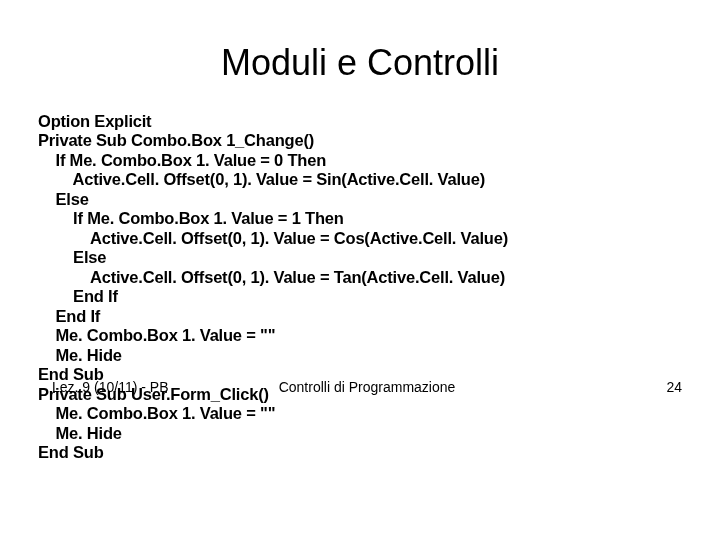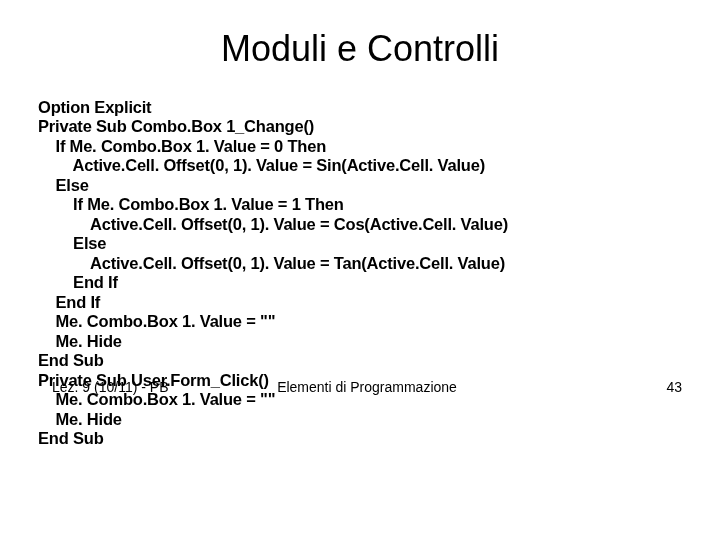--- a/index.html
+++ b/index.html
@@ -1,17 +1,17 @@
 <!DOCTYPE html>
 <html><head>
 <meta charset="utf-8">
 <style>
   * { margin: 0; padding: 0; box-sizing: border-box; }
   html, body { width: 720px; height: 540px; background: #fff; font-family: Arial, Helvetica, sans-serif; color: #000; }
-  .slide { width: 720px; height: 413px; position: relative; padding: 18px 38px 0 38px; }
+  .slide { width: 720px; height: 413px; position: relative; padding: 32px 38px 0 38px; }
   .title { font-size: 36px; text-align: center; margin-top: 10px; margin-bottom: 28px; font-weight: normal; }
   .code { font-family: Liberation Sans, sans-serif; font-size: 16.5px; font-weight: bold; white-space: pre; line-height: 1.18; letter-spacing: -0.2px; }
   .footer { position: absolute; bottom: 18px; left: 52px; right: 38px; display: flex; justify-content: space-between; align-items: baseline; font-size: 14px; }
   .footer .left { }
   .footer .center { position: absolute; left: 0; right: 0; text-align: center; }
   .footer .right { position: absolute; right: 0; }
 </style>
 </head>
 <body>
 
@@ -30,16 +30,16 @@
     End If
     Me. Combo.Box 1. Value = ""
     Me. Hide
 End Sub
 Private Sub User.Form_Click()
     Me. Combo.Box 1. Value = ""
     Me. Hide
 End Sub</div>
   <div class="footer">
     <span class="left">Lez. 9 (10/11) - PB</span>
-    <span class="center">Elementi di Programmazione</span>
-    <span class="right">43</span>
+    <span class="center">Controlli di Programmazione</span>
+    <span class="right">24</span>
   </div>
 </div>
 
 </body></html>

